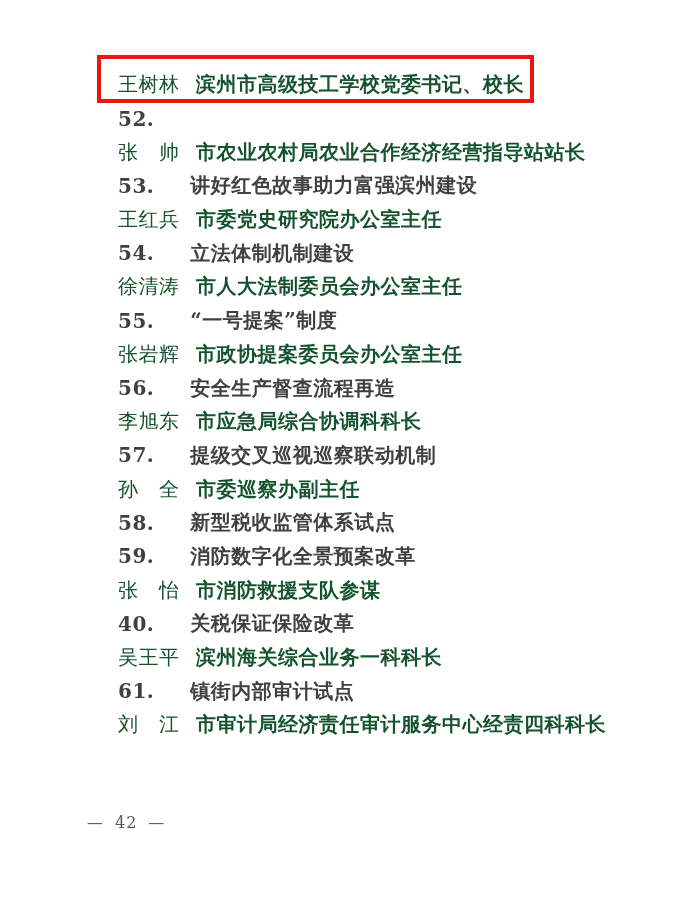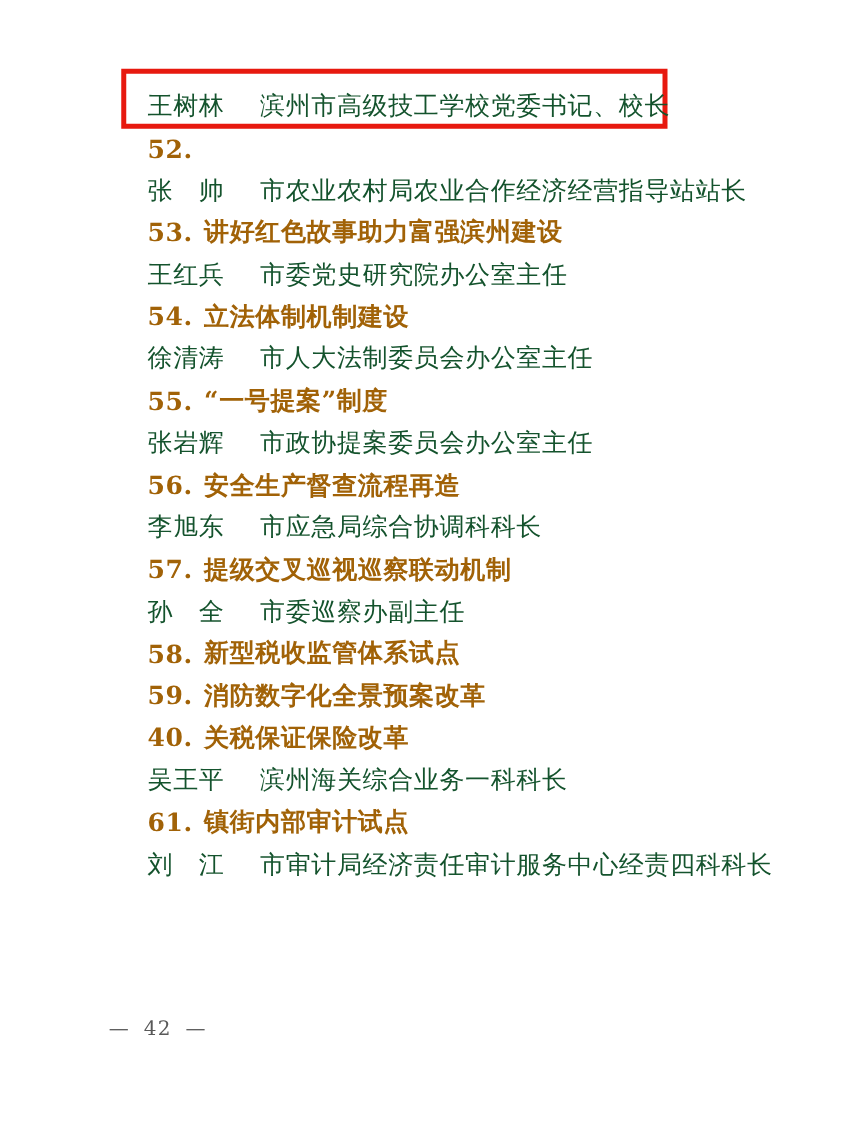--- a/index.html
+++ b/index.html
@@ -21,31 +21,32 @@
   }
   .row {
     height: 33.7px;
     display: flex;
     align-items: center;
     white-space: nowrap;
     font-size: 20px;
   }
   .row.project {
     font-weight: 700;
-    color: #a16207;
+    color: #404040;
     letter-spacing: 0.5px;
+    gap: 27px;
   }
   .row.person {
     font-weight: 400;
     color: #14532d;
     letter-spacing: 0.5px;
   }
   .row .num { margin-right: 9px; }
   .row .pname { display: inline-block; min-width: 62px; }
-  .row .ptit { margin-left: 28px; }
+  .row .ptit { margin-left: 16px; font-weight: bold; }
   .highlight-box {
     position: absolute;
     left: 97px; top: 55px;
     width: 437px; height: 48px;
     border: 4px solid #e7190f;
     pointer-events: none;
   }
   .footer {
     position: absolute;
     left: 87px; top: 813px;
@@ -117,20 +118,24 @@
         <span class="ptit">市委巡察办副主任</span>
       </div>
       <div class="row project">
         <span class="num">58.</span>
         <span class="ptitle">新型税收监管体系试点</span>
       </div>
       <div class="row project">
         <span class="num">59.</span>
         <span class="ptitle">消防数字化全景预案改革</span>
       </div>
+      <div class="row person">
+        <span class="pname">张　怡</span>
+        <span class="ptit">市消防救援支队参谋</span>
+      </div>
       <div class="row project">
         <span class="num">40.</span>
         <span class="ptitle">关税保证保险改革</span>
       </div>
       <div class="row person">
         <span class="pname">吴王平</span>
         <span class="ptit">滨州海关综合业务一科科长</span>
       </div>
       <div class="row project">
         <span class="num">61.</span>

